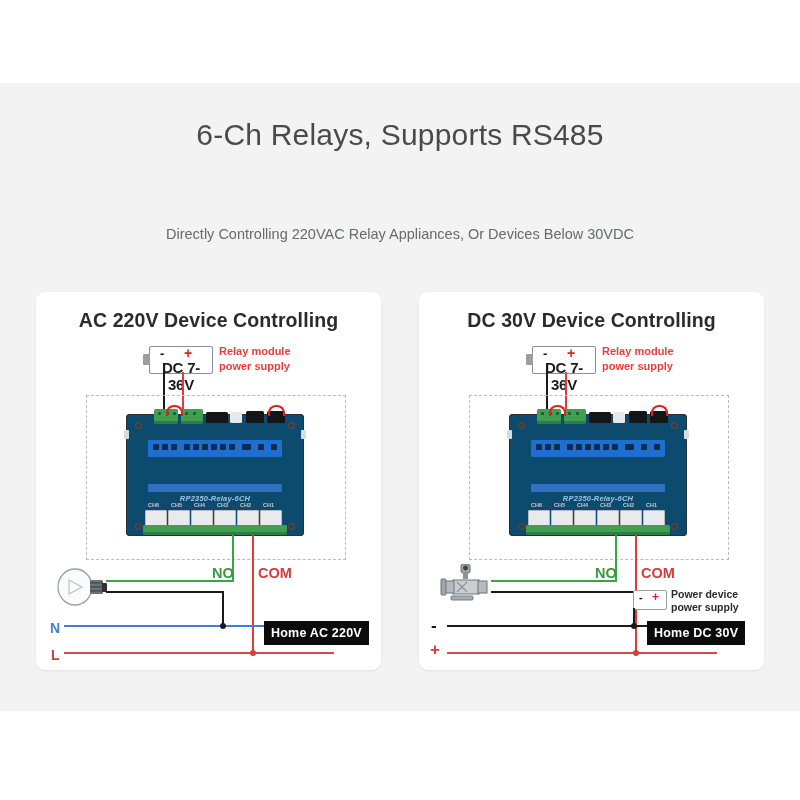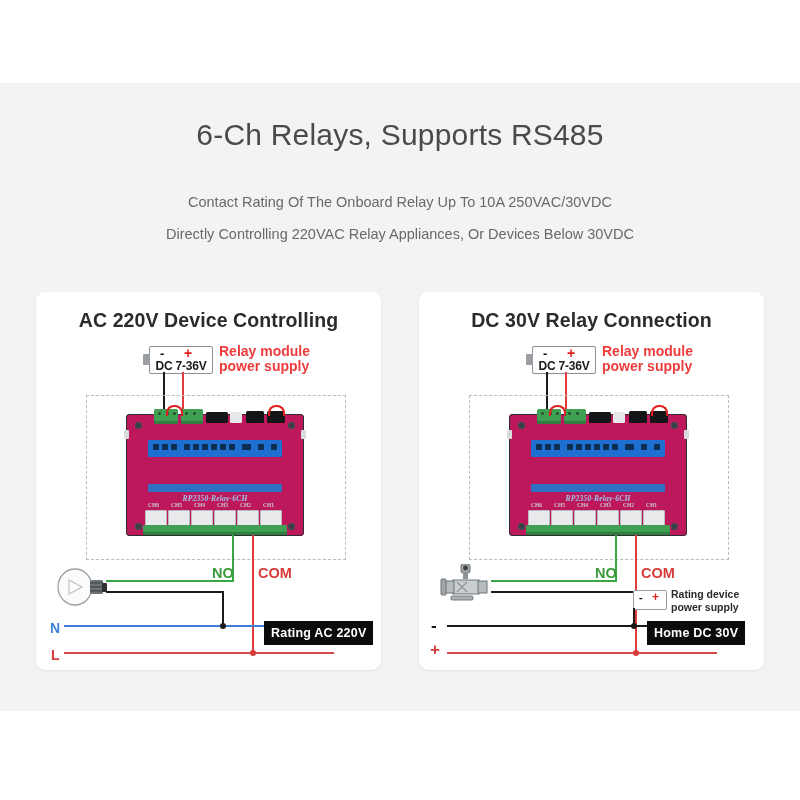--- a/index.html
+++ b/index.html
@@ -59,39 +59,38 @@
     background:#9a9da1;border-radius:1px 0 0 1px;
   }
   .psu .minus{
     position:absolute;left:10px;top:-1px;font-size:13px;color:#111;font-weight:700;
   }
   .psu .plus{
     position:absolute;left:34px;top:-2px;font-size:14px;color:#e02020;font-weight:700;
   }
   .psu .cap{
     position:absolute;left:0;top:12px;width:100%;text-align:center;
-    font-size:12px;color:#1a1a1a;font-weight:700;letter-spacing:-.2px;
+    font-size:15px;color:#1a1a1a;font-weight:700;letter-spacing:-.2px;
   }
   .psu-note{
     position:absolute;left:183px;top:52px;
-    font-size:14px;line-height:15px;color:#ee3c3c;font-weight:700;
+    font-size:11px;line-height:15px;color:#ee3c3c;font-weight:700;
   }
 
   
   .dashed-box{
     position:absolute;left:50px;top:103px;width:258px;height:163px;
     border:1.2px dashed #b9bcbe;
   }
 
   
   .board{
     position:absolute;left:90px;top:122px;width:178px;height:122px;
-    background:#be185d;border-radius:4px;
+    background:#0c4a6e;border-radius:4px;
     box-shadow:inset 0 0 0 1px #2c2f32;
-    font-family:Liberation Serif, serif;
   }
   .board .screw{
     position:absolute;width:7px;height:7px;border-radius:50%;
     background:#3a3d41;box-shadow:inset 0 0 0 1px #4b4f54;
   }
   .board .mount{
     position:absolute;width:5px;height:9px;background:#d9dbdd;border-radius:1px;
   }
   
   .grn-term{
@@ -208,21 +207,20 @@
   .valve{position:absolute;left:18px;top:272px;width:66px;height:48px;}
 </style>
 </head>
 <body>
 
 <div class="page">
 
   <div class="band"></div>
 
   <div class="hero-title">6-Ch Relays, Supports RS485</div>
-  <div class="hero-sub l1">Contact Rating Of The Onboard Relay Up To 10A 250VAC/30VDC</div>
   <div class="hero-sub l2">Directly Controlling 220VAC Relay Appliances, Or Devices Below 30VDC</div>
 
   <div class="card left">
     <div class="card-title">AC 220V Device Controlling</div>
 
     <div class="diagram">
 
       <div class="psu">
         <div class="tab"></div>
         <div class="minus">-</div>
@@ -326,26 +324,26 @@
 
       <div class="wire w-blue" style="left:28px;top:333px;width:270px;height:2.2px;"></div>
       <div class="wire w-redline" style="left:28px;top:360px;width:270px;height:2.2px;"></div>
 
       <div class="dot dot-black" style="left:184px;top:331px;"></div>
       <div class="dot dot-red" style="left:214px;top:358px;"></div>
 
       <div class="lab-n">N</div>
       <div class="lab-l">L</div>
 
-      <div class="power-tag" style="left:228px;top:329px;">Rating AC 220V</div>
+      <div class="power-tag" style="left:228px;top:329px;">Home AC 220V</div>
     </div>
   </div>
 
   <div class="card right">
-    <div class="card-title">DC 30V Relay Connection</div>
+    <div class="card-title">DC 30V Device Controlling</div>
 
     <div class="diagram">
 
       <div class="psu">
         <div class="tab"></div>
         <div class="minus">-</div>
         <div class="plus">+</div>
         <div class="cap">DC 7-36V</div>
       </div>
       <div class="psu-note">
@@ -443,21 +441,21 @@
 
       <div class="wire w-green" style="left:72px;top:288px;width:126px;height:2.4px;"></div>
       <div class="wire w-black" style="left:72px;top:299px;width:144px;height:2.4px;"></div>
       <div class="wire w-black" style="left:214px;top:299px;width:2.4px;height:12px;"></div>
 
       <div class="tpsu">
         <div class="m">-</div>
         <div class="p">+</div>
       </div>
       <div class="tpsu-note">
-        <div>Rating device</div>
+        <div>Power device</div>
         <div>power supply</div>
       </div>
 
       <div class="wire w-black" style="left:214px;top:316px;width:2.4px;height:18px;"></div>
 
       <div class="wire w-black" style="left:28px;top:333px;width:270px;height:2.2px;"></div>
       <div class="wire w-redline" style="left:28px;top:360px;width:270px;height:2.2px;"></div>
 
       <div class="dot dot-black" style="left:212px;top:331px;"></div>
       <div class="dot dot-red" style="left:214px;top:358px;"></div>

